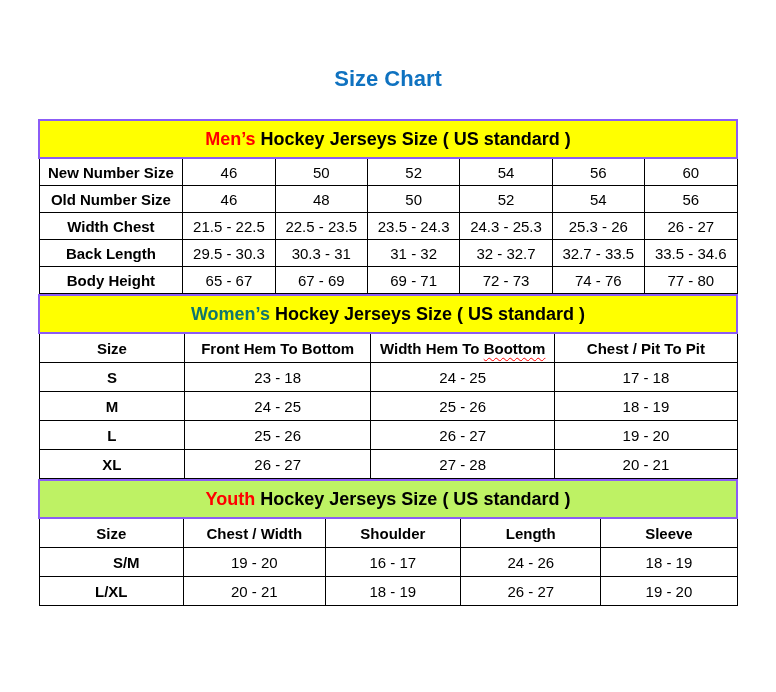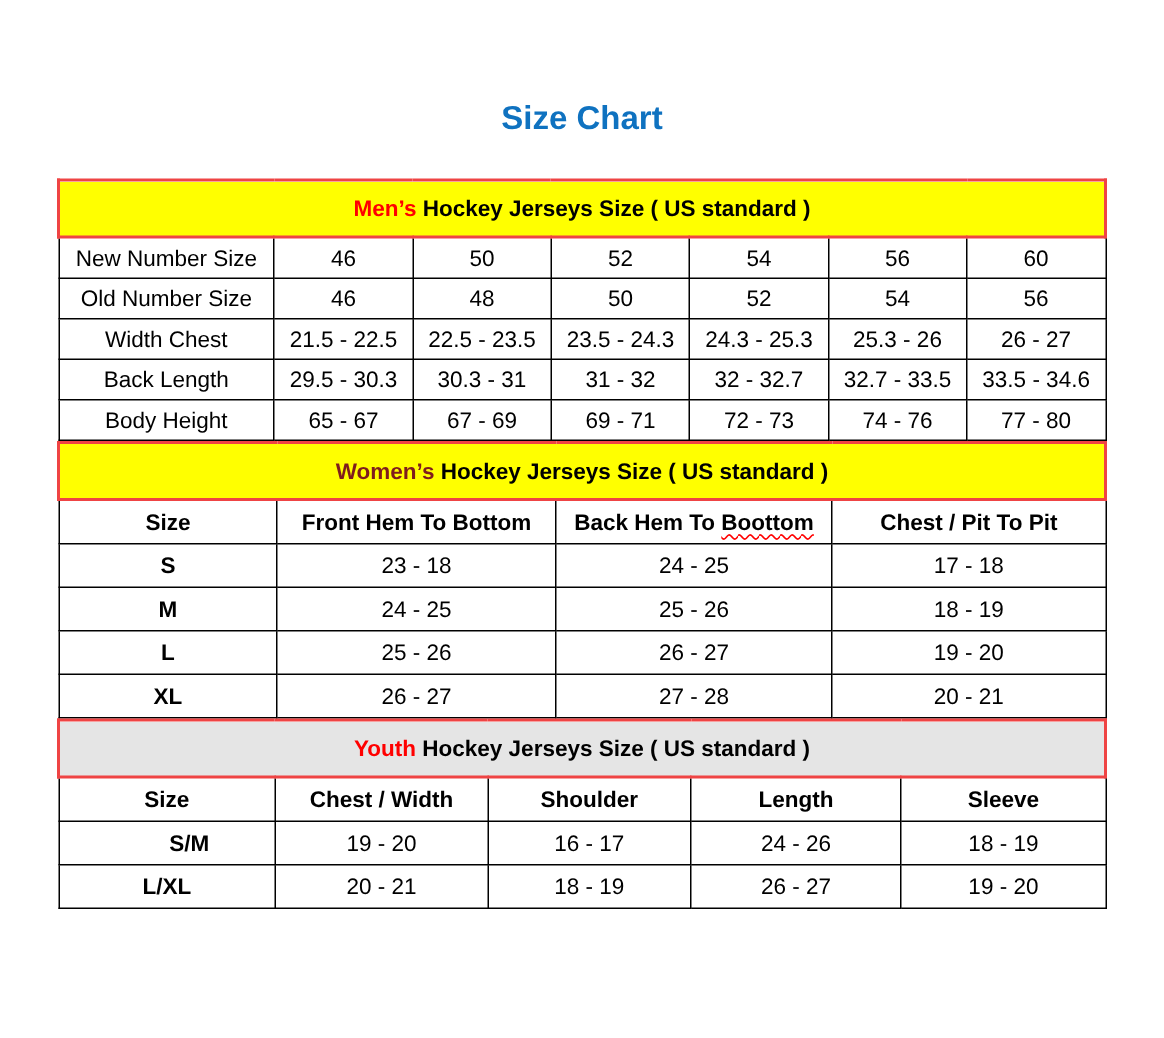--- a/index.html
+++ b/index.html
@@ -34,36 +34,36 @@
     vertical-align:middle;
     color:#000;
     padding:0 2px;
     overflow:hidden;
     white-space:nowrap;
   }
   
   tr.band td{
     height:36px;
     font-weight:bold;
-    font-size:15px;
-    border:2px solid #ef4444;
+    font-size:18px;
+    border:2px solid #8b5cf6;
   }
   
   tr.hdr td{
     height:28px;
     font-weight:bold;
     font-size:15px;
   }
   
   tr.data td{
     height:26px;
     font-size:15px;
     font-weight:normal;
   }
-  tr.data td.rowlabel{font-weight:normal;}
+  tr.data td.rowlabel{font-weight:bold;}
   tr.data td.sizelabel{font-weight:bold;}
   .squiggle{
     text-decoration:underline;
     text-decoration-style:wavy;
     text-decoration-color:#FF0000;
     text-decoration-thickness:1px;
     text-underline-offset:3px;
   }
   .accent{font-weight:bold;}
 </style>
@@ -138,26 +138,26 @@
 
   <table>
     <colgroup>
       <col style="width:20.9%">
         <col style="width:26.6%">
         <col style="width:26.4%">
         <col style="width:26.1%">
     </colgroup>
     <tbody>
         <tr class="band">
-      <td colspan="4" style="background: rgb(255, 255, 0);"><span class="accent" style="color: #7f1d1d;">Women’s</span><span> Hockey Jerseys Size ( US standard )</span></td>
+      <td colspan="4" style="background: rgb(255, 255, 0);"><span class="accent" style="color: #0f766e;">Women’s</span><span> Hockey Jerseys Size ( US standard )</span></td>
     </tr>
     <tr class="hdr">
       <td>Size</td>
       <td>Front Hem To Bottom</td>
-      <td><span>Back Hem To </span><span class="squiggle">Boottom</span></td>
+      <td><span>Width Hem To </span><span class="squiggle">Boottom</span></td>
       <td>Chest / Pit To Pit</td>
     </tr>
     <tr class="data">
       <td class="sizelabel" style="height: 28px;">S</td>
       <td style="height: 28px;">23 - 18</td>
       <td style="height: 28px;">24 - 25</td>
       <td style="height: 28px;">17 - 18</td>
     </tr>
     <tr class="data">
       <td class="sizelabel" style="height: 28px;">M</td>
@@ -183,21 +183,21 @@
   <table>
     <colgroup>
       <col style="width:20.7%">
         <col style="width:20.3%">
         <col style="width:19.4%">
         <col style="width:20.1%">
         <col style="width:19.5%">
     </colgroup>
     <tbody>
         <tr class="band">
-      <td colspan="5" style="background: #e5e5e5; text-align: center;"><span class="accent" style="color: rgb(255, 0, 0);">Youth</span><span> Hockey Jerseys Size ( US standard )</span></td>
+      <td colspan="5" style="background: #bef264; text-align: center;"><span class="accent" style="color: rgb(255, 0, 0);">Youth</span><span> Hockey Jerseys Size ( US standard )</span></td>
     </tr>
     <tr class="hdr">
       <td>Size</td>
       <td>Chest / Width</td>
       <td>Shoulder</td>
       <td>Length</td>
       <td>Sleeve</td>
     </tr>
     <tr class="data yrow">
       <td class="sizelabel" style="height: 28px; padding-left: 32px;">S/M</td>

